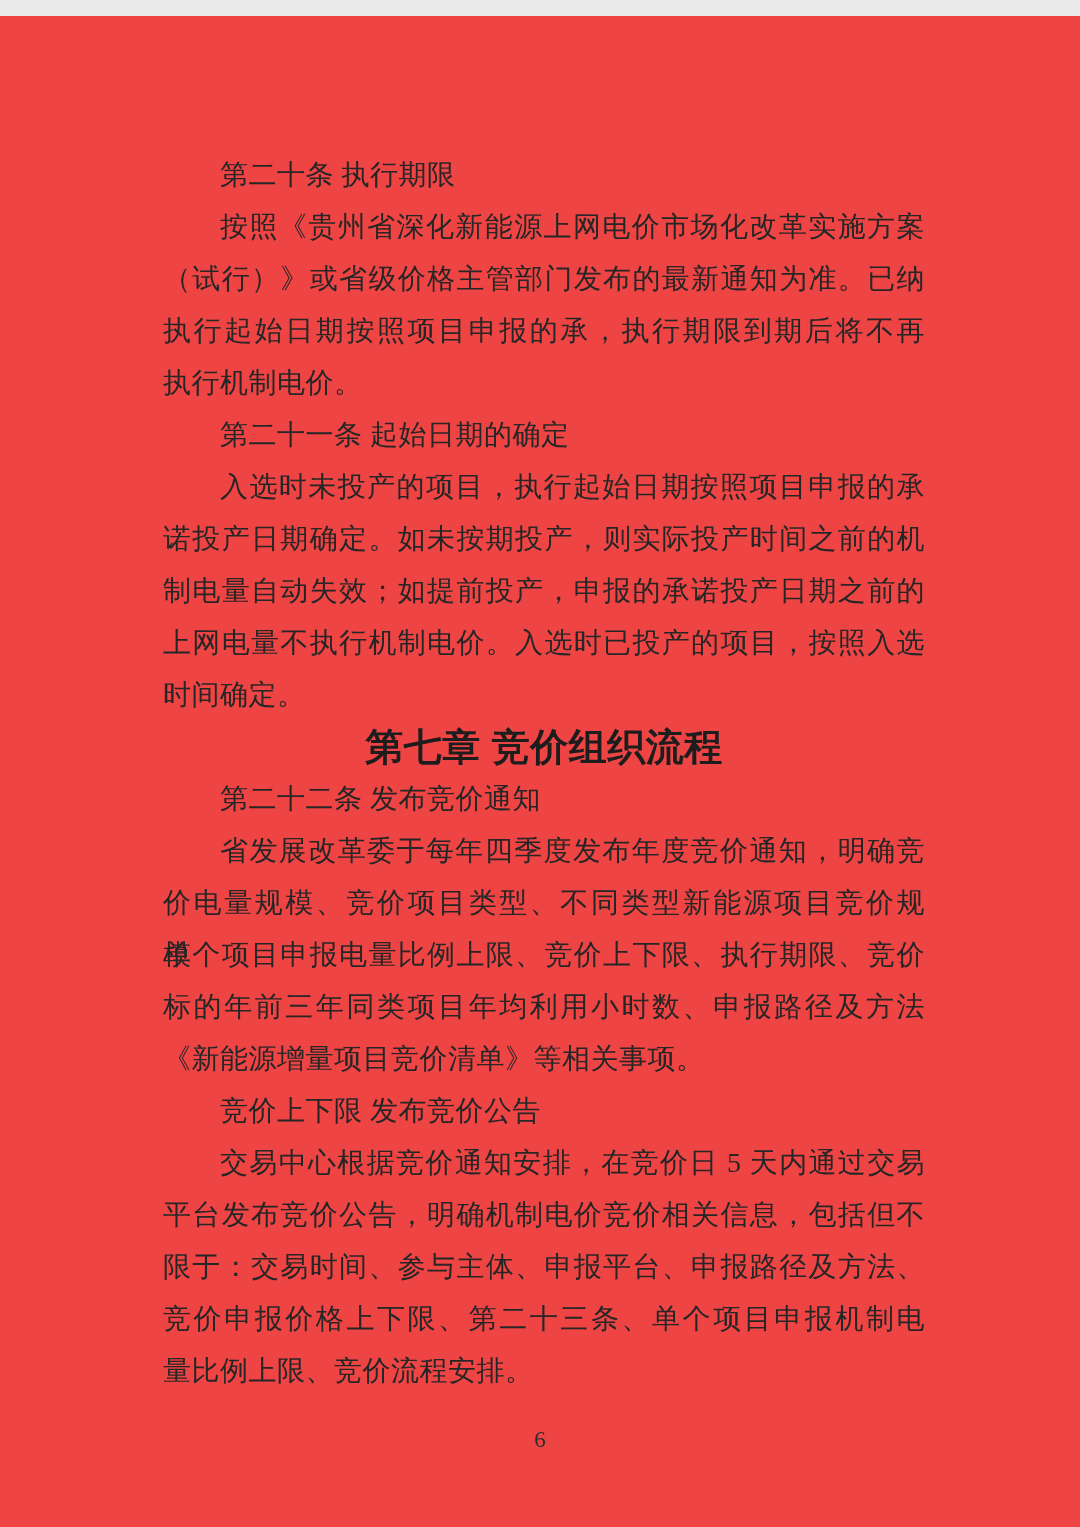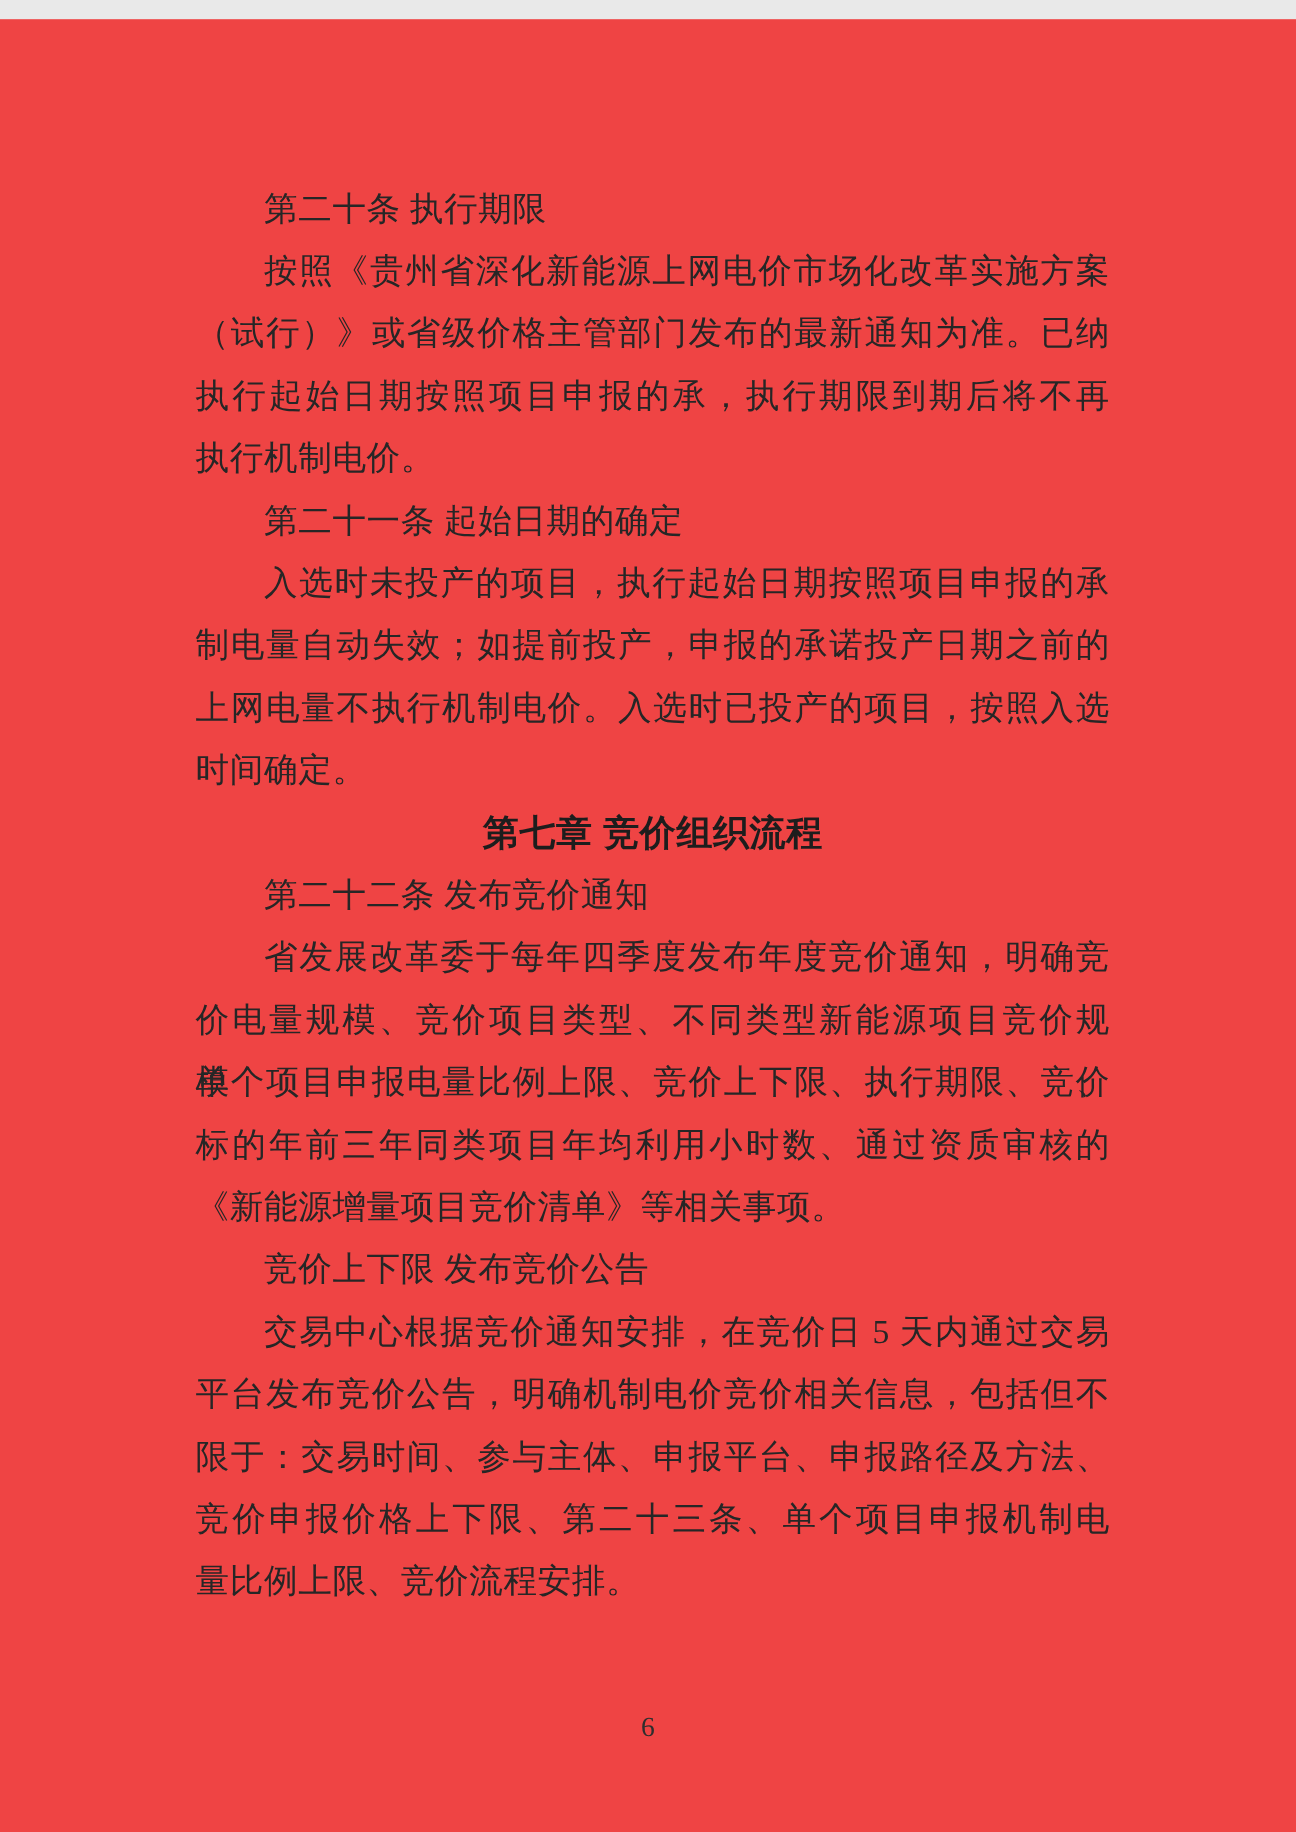--- a/index.html
+++ b/index.html
@@ -35,21 +35,21 @@
     text-align: justify;
     text-align-last: justify;
   }
   .ind {
     text-indent: 57px;
   }
   .chapter {
     text-align: center;
     text-indent: 0;
     font-weight: 700;
-    font-size: 30px;
+    font-size: 38px;
     color: #1d1d1d;
     font-family: "Liberation Sans", "DejaVu Sans", sans-serif;
     white-space: normal;
   }
   .pagenum {
     position: absolute;
     top: 1398px;
     left: 0;
     width: 100%;
     text-align: center;
@@ -68,32 +68,33 @@
     <div class="ln ind">第二十条 执行期限</div>
 
     <div class="ln ind just">按照《贵州省深化新能源上网电价市场化改革实施方案</div>
     <div class="ln just">（试行）》或省级价格主管部门发布的最新通知为准。已纳</div>
     <div class="ln just">执行起始日期按照项目申报的承，执行期限到期后将不再</div>
     <div class="ln">执行机制电价。</div>
 
     <div class="ln ind">第二十一条 起始日期的确定</div>
 
     <div class="ln ind just">入选时未投产的项目，执行起始日期按照项目申报的承</div>
+    <div class="ln just">诺投产日期确定。如未按期投产，则实际投产时间之前的机</div>
     <div class="ln just">制电量自动失效；如提前投产，申报的承诺投产日期之前的</div>
     <div class="ln just">上网电量不执行机制电价。入选时已投产的项目，按照入选</div>
     <div class="ln">时间确定。</div>
 
     <div class="ln chapter">第七章 竞价组织流程</div>
 
     <div class="ln ind">第二十二条 发布竞价通知</div>
 
     <div class="ln ind just">省发展改革委于每年四季度发布年度竞价通知，明确竞</div>
     <div class="ln just">价电量规模、竞价项目类型、不同类型新能源项目竞价规模、</div>
     <div class="ln just">单个项目申报电量比例上限、竞价上下限、执行期限、竞价</div>
-    <div class="ln just">标的年前三年同类项目年均利用小时数、通过资质审核的</div>
+    <div class="ln just">标的年前三年同类项目年均利用小时数、申报路径及方法</div>
     <div class="ln">《新能源增量项目竞价清单》等相关事项。</div>
 
     <div class="ln ind">竞价上下限 发布竞价公告</div>
 
     <div class="ln ind just">交易中心根据竞价通知安排，在竞价日 5 天内通过交易</div>
     <div class="ln just">平台发布竞价公告，明确机制电价竞价相关信息，包括但不</div>
     <div class="ln just">限于：交易时间、参与主体、申报平台、申报路径及方法、</div>
     <div class="ln just">竞价申报价格上下限、第二十三条、单个项目申报机制电</div>
     <div class="ln">量比例上限、竞价流程安排。</div>
 

